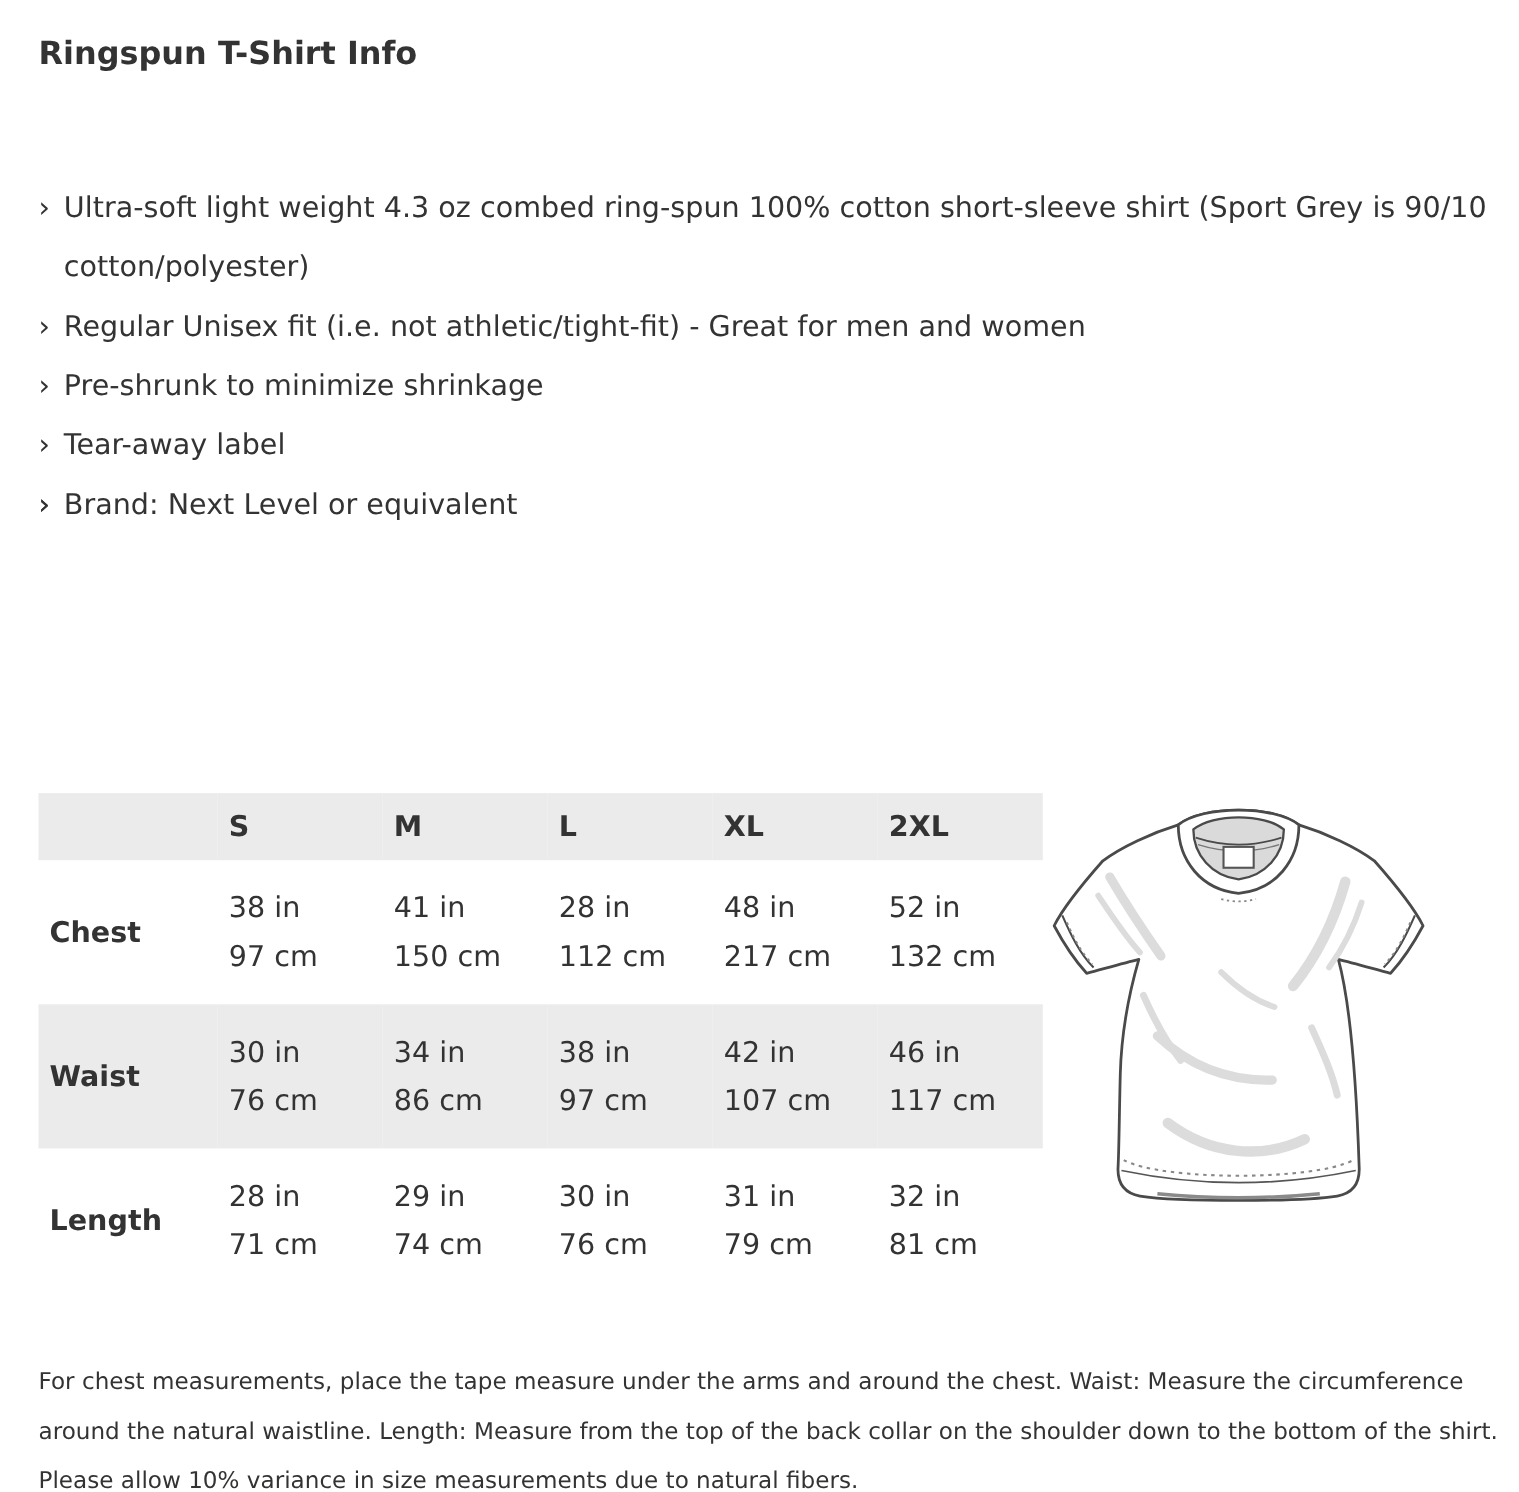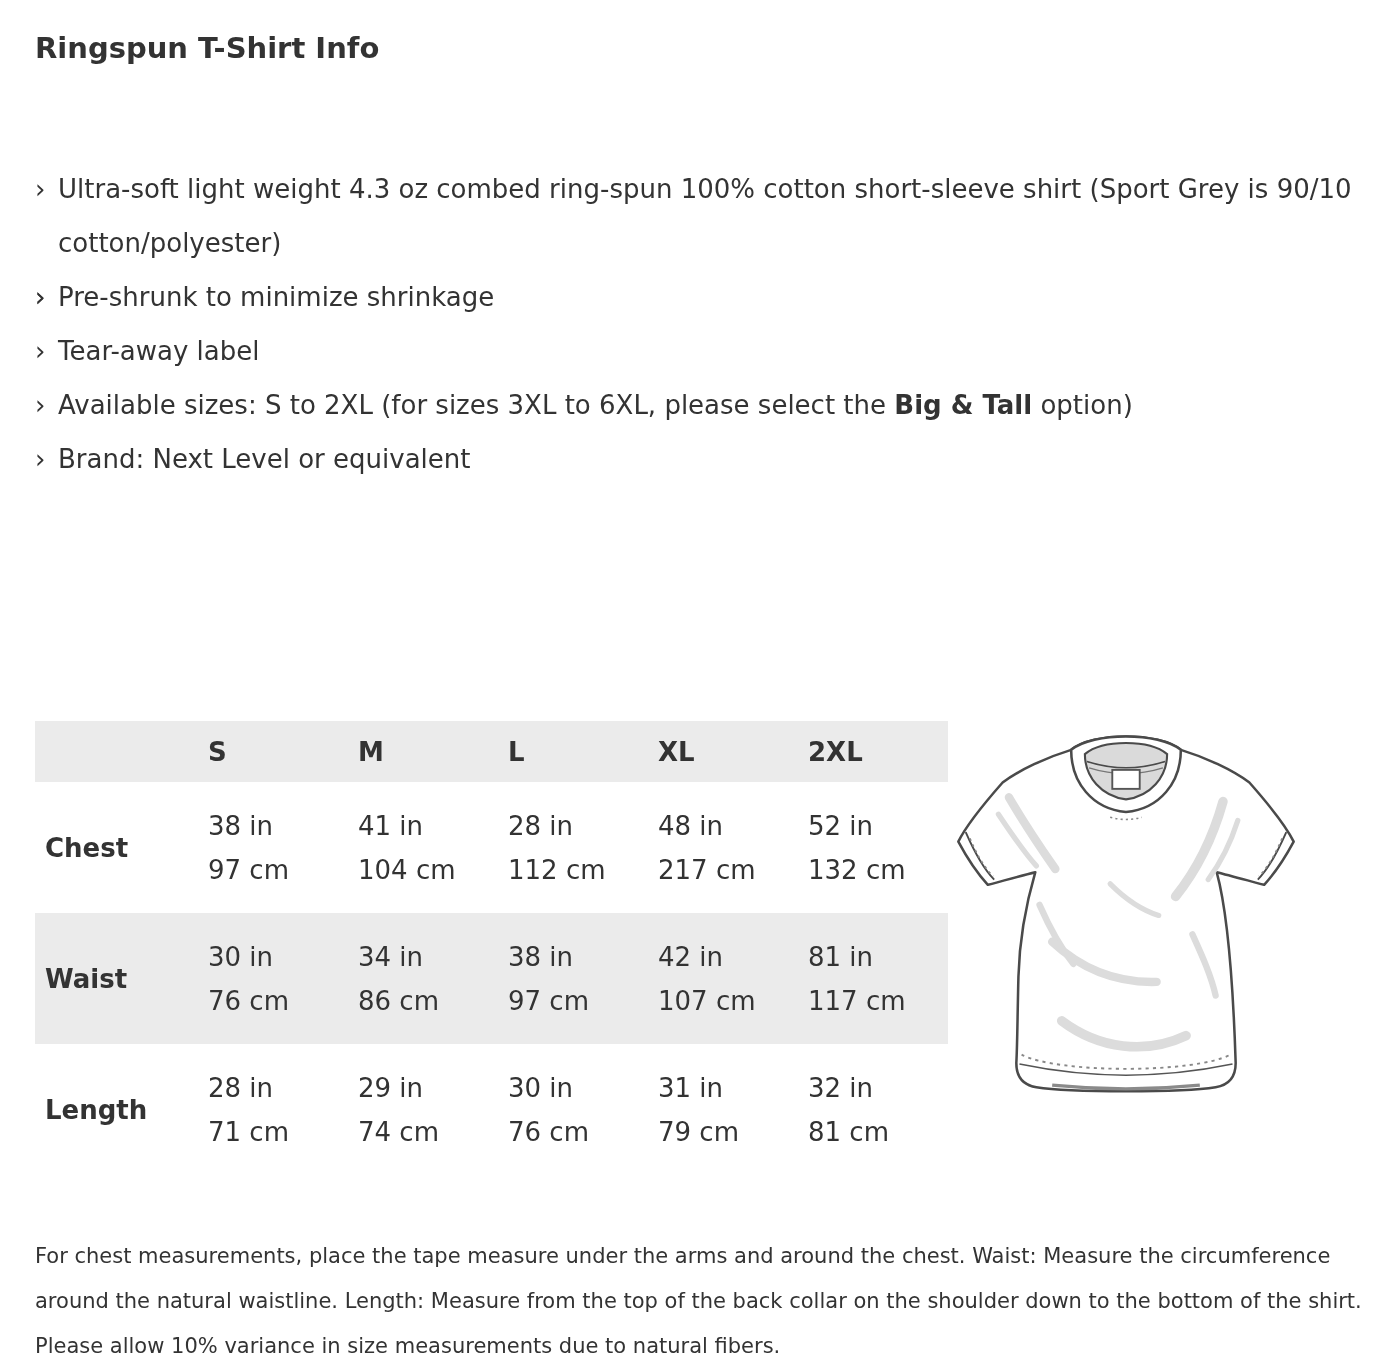--- a/index.html
+++ b/index.html
@@ -88,30 +88,30 @@
 
 <div class="canvas">
 
   <h1 class="page-title">Ringspun T-Shirt Info</h1>
 
   <ul class="features">
     <li>
       <span class="marker">›</span><span><span>Ultra-soft light weight 4.3 oz combed ring-spun 100% cotton short-sleeve shirt (Sport Grey is 90/10 cotton/polyester)</span><b></b><span></span></span>
     </li>
     <li>
+      <span class="marker">›</span><span><span>Regular Unisex fit (i.e. not athletic/tight-fit) - Great for men and women</span><b></b><span></span></span>
+    </li>
+    <li>
+      <span class="marker">›</span><span><span>Pre-shrunk to minimize shrinkage</span><b></b><span></span></span>
+    </li>
+    <li>
+      <span class="marker">›</span><span><span>Tear-away label</span><b></b><span></span></span>
+    </li>
+    <li>
       <span class="marker">›</span>
-    </li>
-    <li>
-      <span class="marker">›</span><span><span>Pre-shrunk to minimize shrinkage</span><b></b><span></span></span>
-    </li>
-    <li>
-      <span class="marker">›</span><span><span>Tear-away label</span><b></b><span></span></span>
-    </li>
-    <li>
-      <span class="marker">›</span><span><span>Available sizes: S to 2XL (for sizes 3XL to 6XL, please select the </span><b>Big &amp; Tall</b><span> option)</span></span>
     </li>
     <li>
       <span class="marker">›</span><span><span>Brand: Next Level or equivalent</span><b></b><span></span></span>
     </li>
   </ul>
 
 
   <table class="sizes">
     <colgroup>
       <col class="lblcol">
@@ -133,21 +133,21 @@
     </thead>
     <tbody>
       <tr>
         <th>Chest</th>
         <td>
             <div class="m">38 in</div>
             <div class="m">97 cm</div>
           </td>
         <td>
             <div class="m">41 in</div>
-            <div class="m">104 cm</div>
+            <div class="m">150 cm</div>
           </td>
         <td>
             <div class="m">28 in</div>
             <div class="m">112 cm</div>
           </td>
         <td>
             <div class="m">48 in</div>
             <div class="m">217 cm</div>
           </td>
         <td>
@@ -167,21 +167,21 @@
           </td>
         <td>
             <div class="m">38 in</div>
             <div class="m">97 cm</div>
           </td>
         <td>
             <div class="m">42 in</div>
             <div class="m">107 cm</div>
           </td>
         <td>
-            <div class="m">81 in</div>
+            <div class="m">46 in</div>
             <div class="m">117 cm</div>
           </td>
       </tr>
       <tr>
         <th>Length</th>
         <td>
             <div class="m">28 in</div>
             <div class="m">71 cm</div>
           </td>
         <td>

